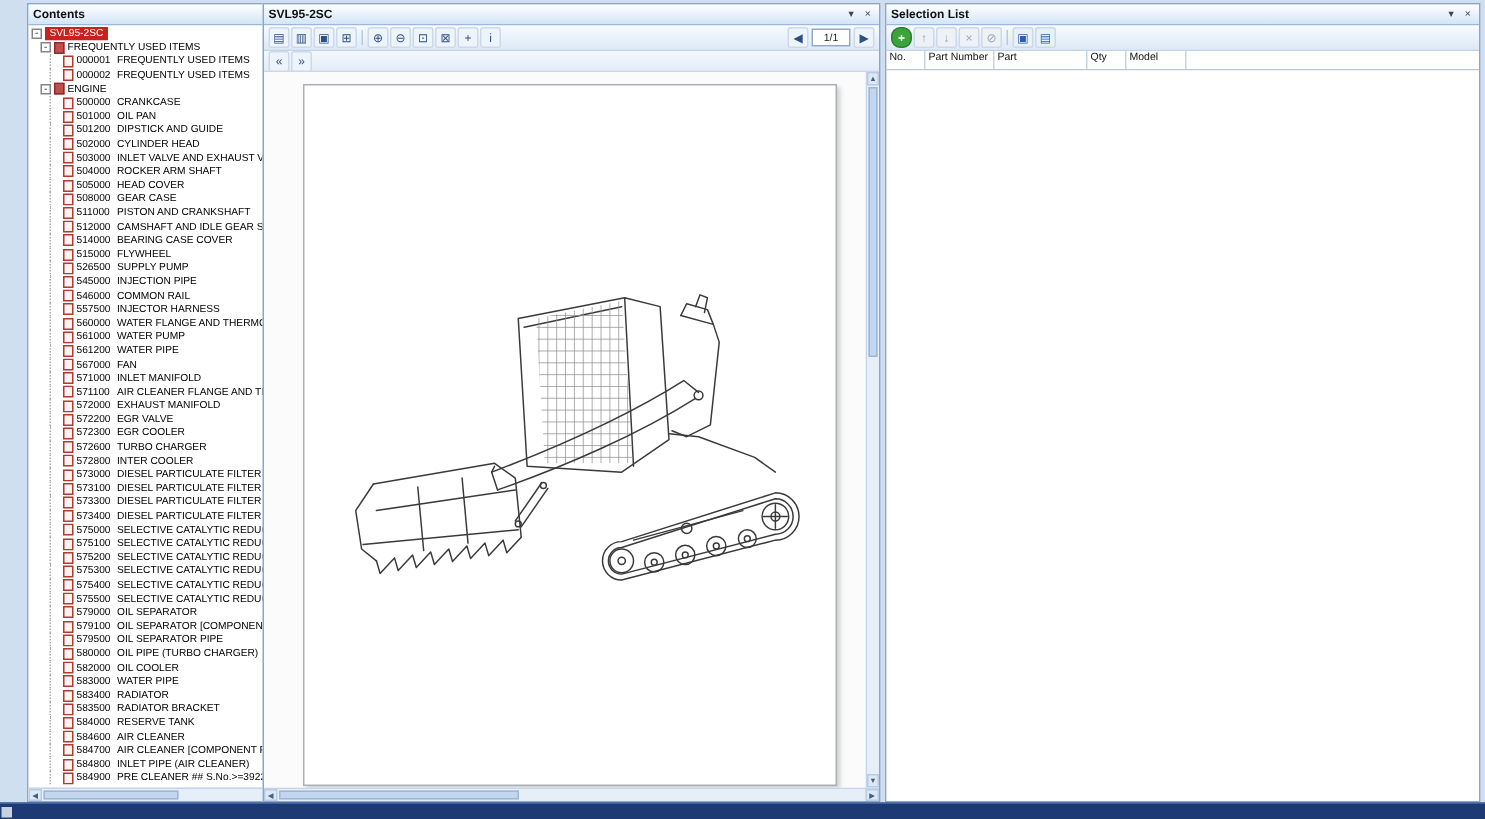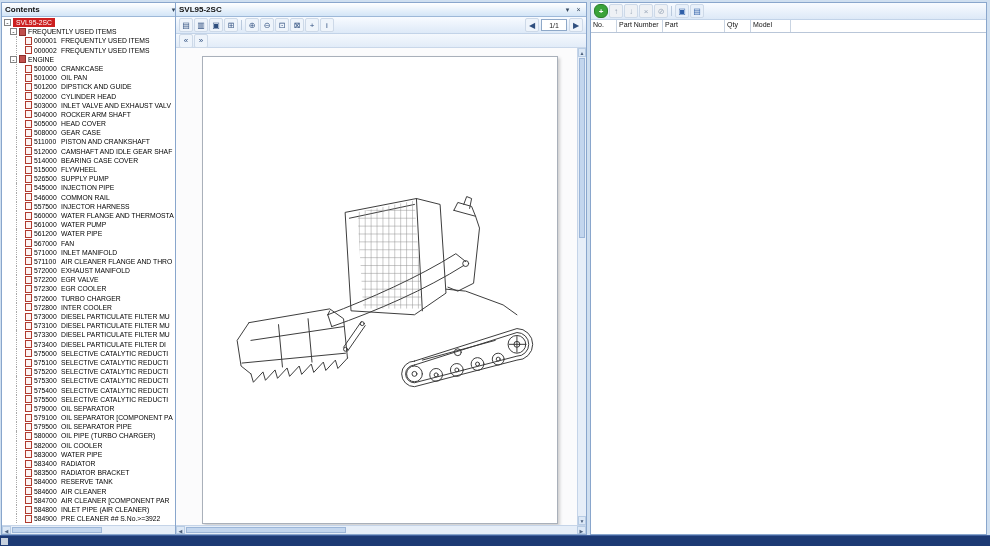--- a/index.html
+++ b/index.html
@@ -3,21 +3,21 @@
 <meta charset="utf-8">
 <style>
   html,body{margin:0;padding:0}
   body{
     width:990px;height:546px;position:relative;overflow:hidden;
     background:#cfdff0;font-family:"Liberation Sans",sans-serif;
     -webkit-font-smoothing:antialiased;
   }
   .panel{position:absolute;top:2px;height:533px;background:#fff;
     border:1px solid #89a6cc;box-sizing:border-box;display:flex;flex-direction:column;overflow:hidden}
-  #contents-panel{left:1px;width:192px}
+  #contents-panel{left:18px;width:192px}
   #viewer-panel{left:175px;width:412px}
   #selection-panel{left:590px;width:397px}
   .splitter{position:absolute;top:2px;height:533px;width:3px;background:transparent;cursor:col-resize}
   #split-1{left:172px}
   #split-2{left:587px}
 
   
   .phead{height:13px;flex:none;background:linear-gradient(#ffffff,#d3e5f7);
     border-bottom:1px solid #9db8d8;display:flex;align-items:center;padding:0 3px;
     font-size:8px;font-weight:bold;color:#101010;white-space:nowrap}
@@ -679,20 +679,26 @@
       <div class="hthumb" style="width:160px"></div>
       <div class="hfill"></div>
       <div class="hbtn">▶</div>
     </div>
   </div>
 </div>
 
 <div class="splitter" id="split-2"></div>
 
 <div class="panel" id="selection-panel">
+  <div class="phead">
+    <span>Selection List</span>
+    <span class="sp"></span>
+    <span class="hicon">▾</span>
+    <span class="hicon">×</span>
+  </div>
   <div class="vtoolbar">
     <span class="tbgroup">
 
     <span class="tbi k-green">+</span>
         <span class="tbi k-dis">↑</span>
         <span class="tbi k-dis">↓</span>
         <span class="tbi k-dis">×</span>
         <span class="tbi k-dis">⊘</span>
       </span>
     <span class="tbsep"></span>

